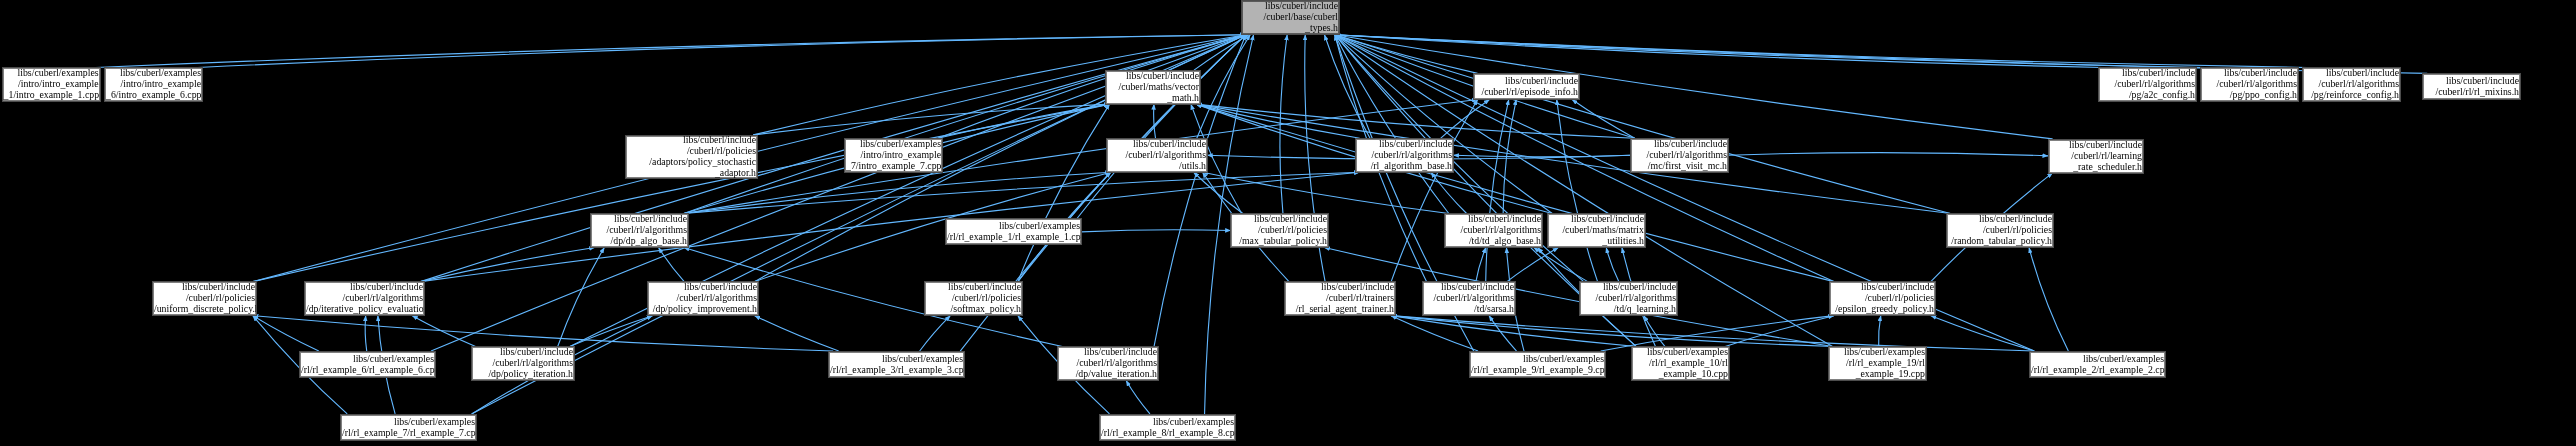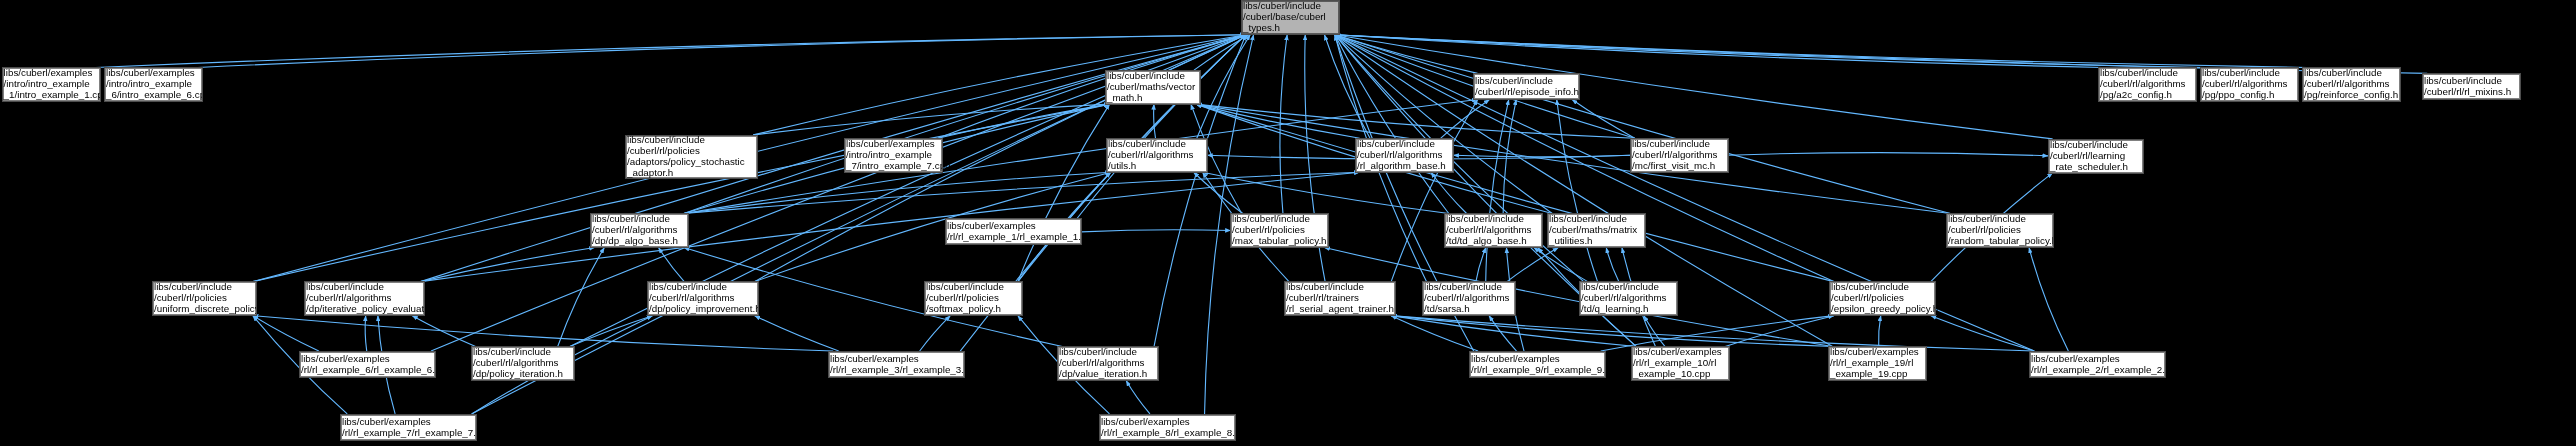--- a/index.html
+++ b/index.html
@@ -25,27 +25,28 @@
   }
   .node {
     position: absolute;
     box-sizing: border-box;
     background: #ffffff;
     border: 0.7px solid #808080;
     outline: 0.7px solid #4d4d4d;
     color: #000000;
     font-size: 9.8px;
     line-height: 1.12;
-    text-align: left;
+    text-align: right;
     display: flex;
     flex-direction: column;
     align-items: center;
     justify-content: center;
     white-space: pre;
     z-index: 5;
+    font-family: Liberation Serif, serif;
   }
   .node.root {
     background: #b3b3b3;
     border: 0.7px solid #5a5a5a;
   }
   .node .lbl {
     display: block;
     width: 100%;
   }
 </style>

